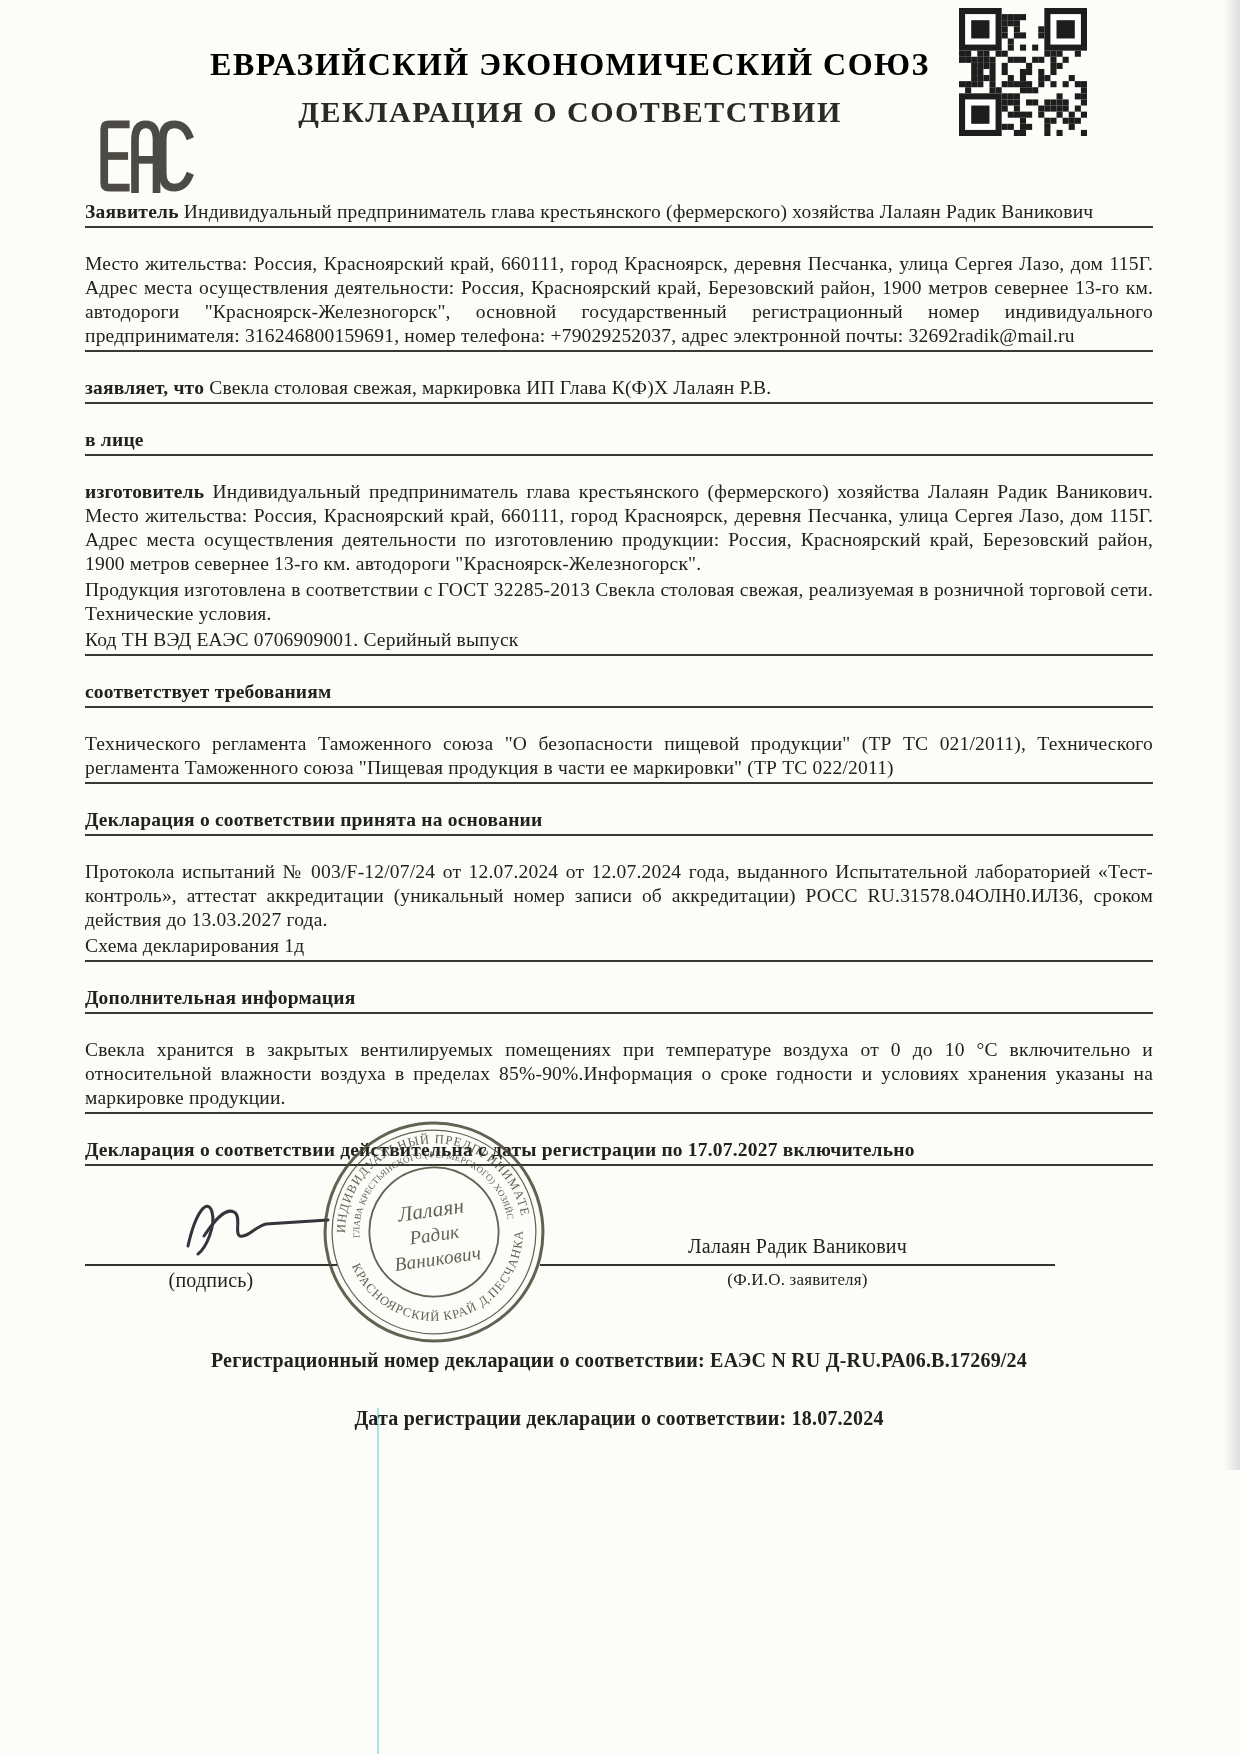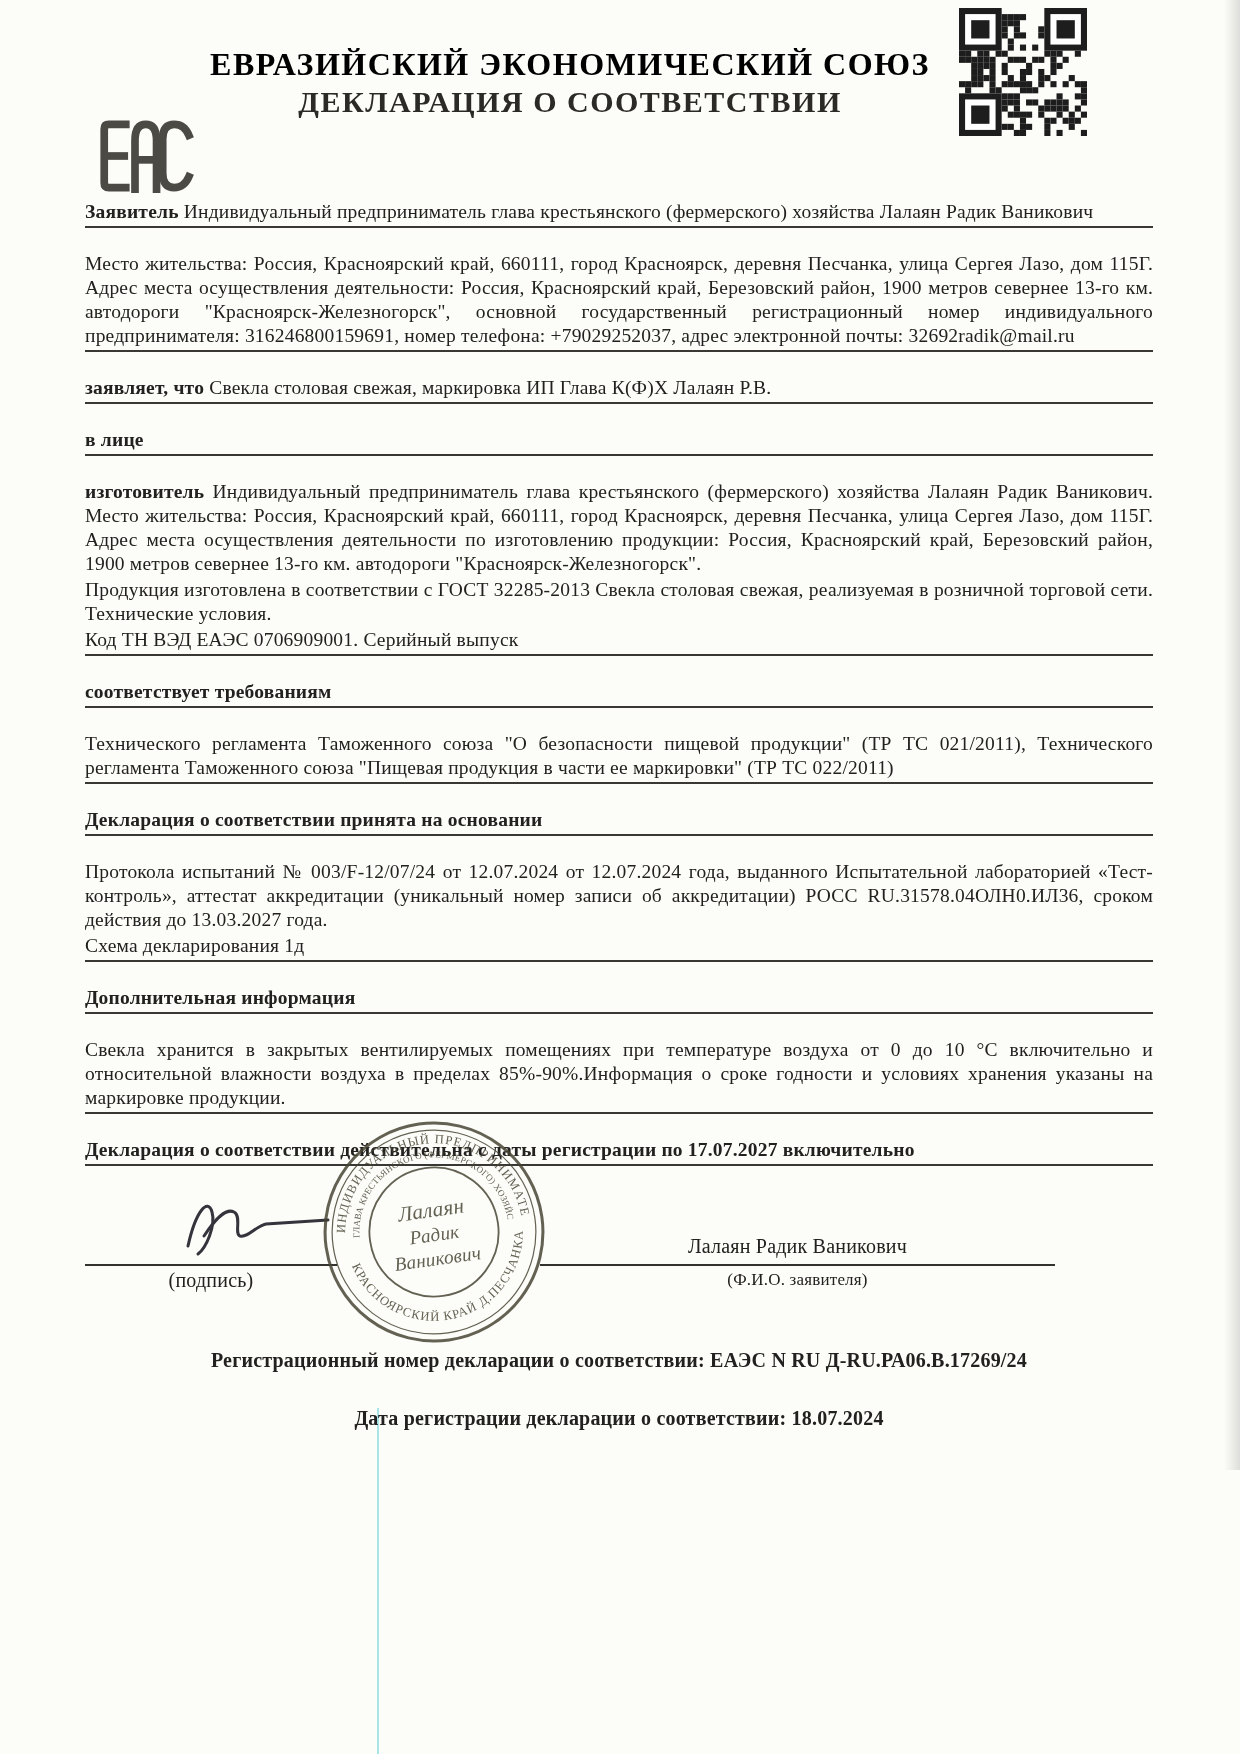--- a/index.html
+++ b/index.html
@@ -10,21 +10,21 @@
     letter-spacing:.2px;
   }
   
   .scan-edge{position:absolute; right:0; top:0; width:16px; height:1470px;
     background:linear-gradient(to right, rgba(0,0,0,0), rgba(0,0,0,.12)); pointer-events:none;}
   .artifact-cyan{position:absolute; left:377px; top:1408px; width:2px; height:346px;
     background:#9fe2e4; opacity:.9;}
   
   .title{position:absolute; top:46px; left:0; width:1140px; text-align:center;}
   .title .t1{font-weight:bold; font-size:32px; letter-spacing:1.5px; color:#000000;}
-  .title .t2{font-weight:bold; font-size:30px; letter-spacing:1.5px; color:#2b2a27; margin-top:2px;}
+  .title .t2{font-weight:bold; font-size:30px; letter-spacing:1.5px; color:#2b2a27; margin-top:12px;}
   .eac{position:absolute; left:95px; top:112px; width:100px; height:88px; opacity:.88;}
   .qr{position:absolute; left:952px; top:8px; width:142px; height:128px;}
   
   .body{position:absolute; left:85px; top:200px; width:1068px; font-size:19.5px; line-height:24px; text-align:justify;}
   .para{margin:0 0 2px 0;}
   .para b{font-weight:bold;}
   .bold{font-weight:bold;}
   .rule{border-bottom:2px solid #3a3833; padding-bottom:2px; margin-bottom:24px;}
   
   .sig-row{position:relative; height:150px; margin-top:4px; text-align:left;}

